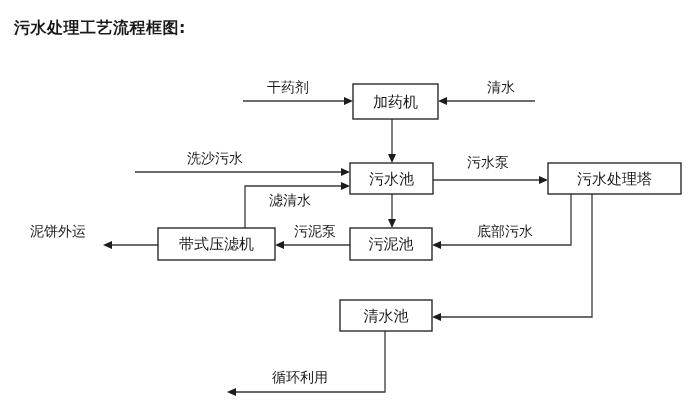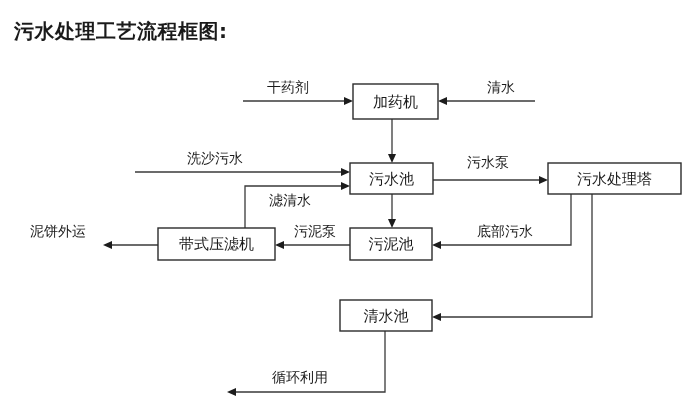--- a/index.html
+++ b/index.html
@@ -11,21 +11,21 @@
     width: 700px;
     height: 420px;
     position: relative;
     font-family: "DejaVu Sans", "Liberation Sans", sans-serif;
     overflow: hidden;
   }
   #page-title {
     position: absolute;
     left: 14px;
     top: 18px;
-    font-size: 20px;
+    font-size: 16px;
     font-weight: bold;
     color: #1a1a1a;
     letter-spacing: 0.5px;
     white-space: nowrap;
   }
   #flow-svg {
     position: absolute;
     left: 0;
     top: 0;
   }

